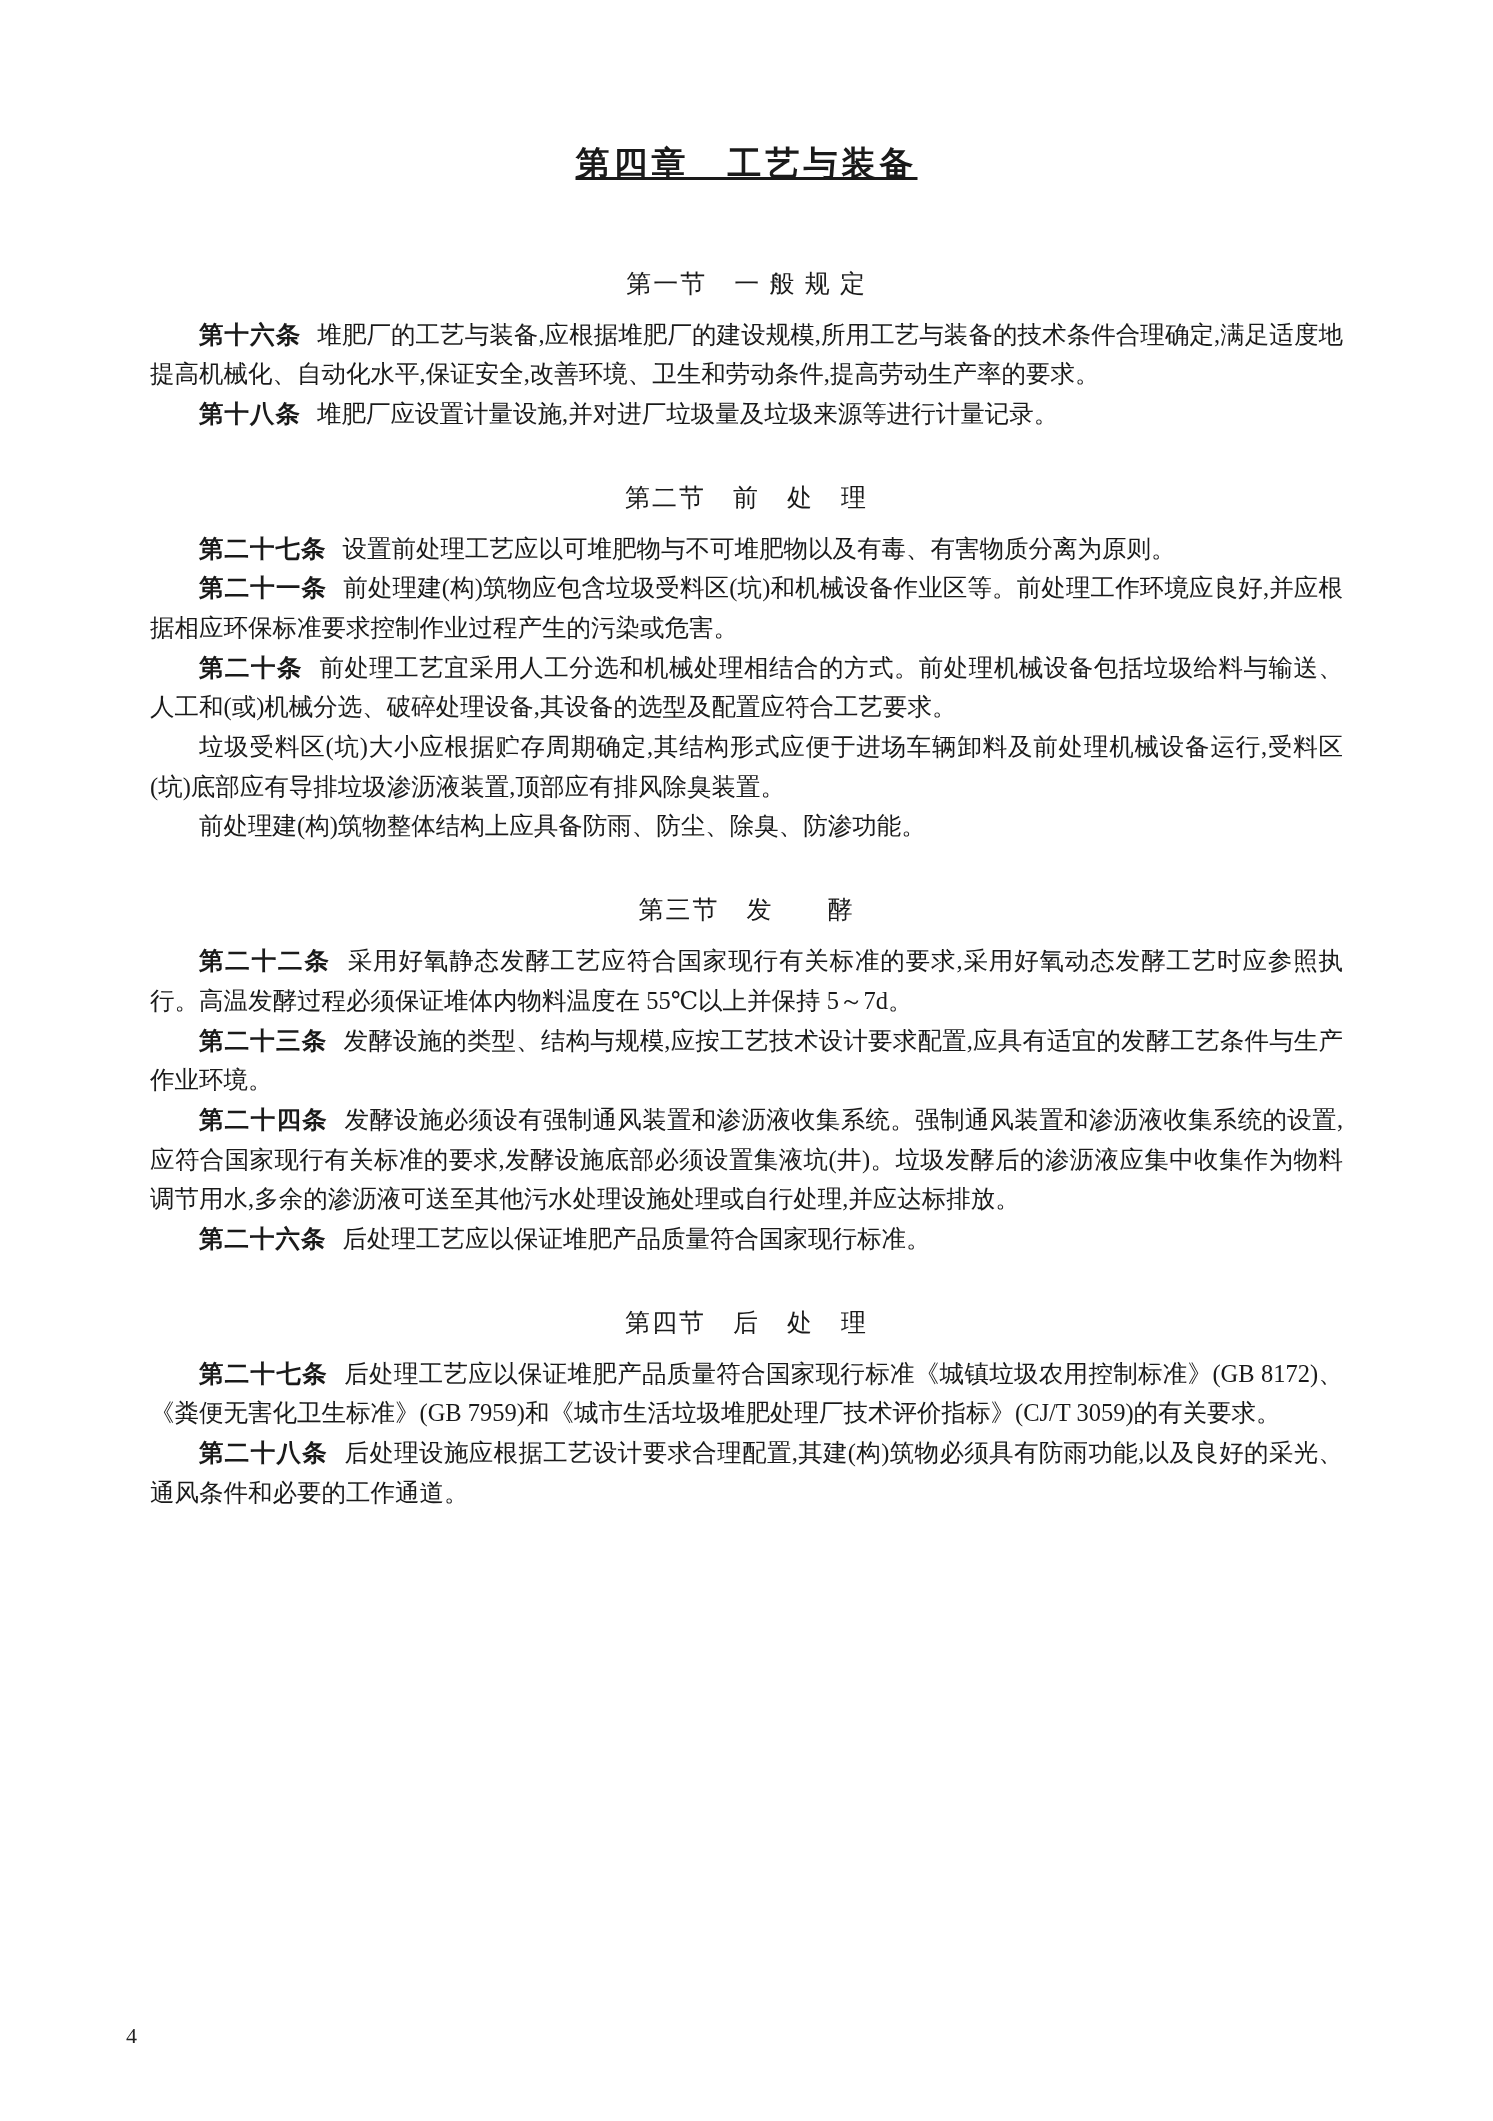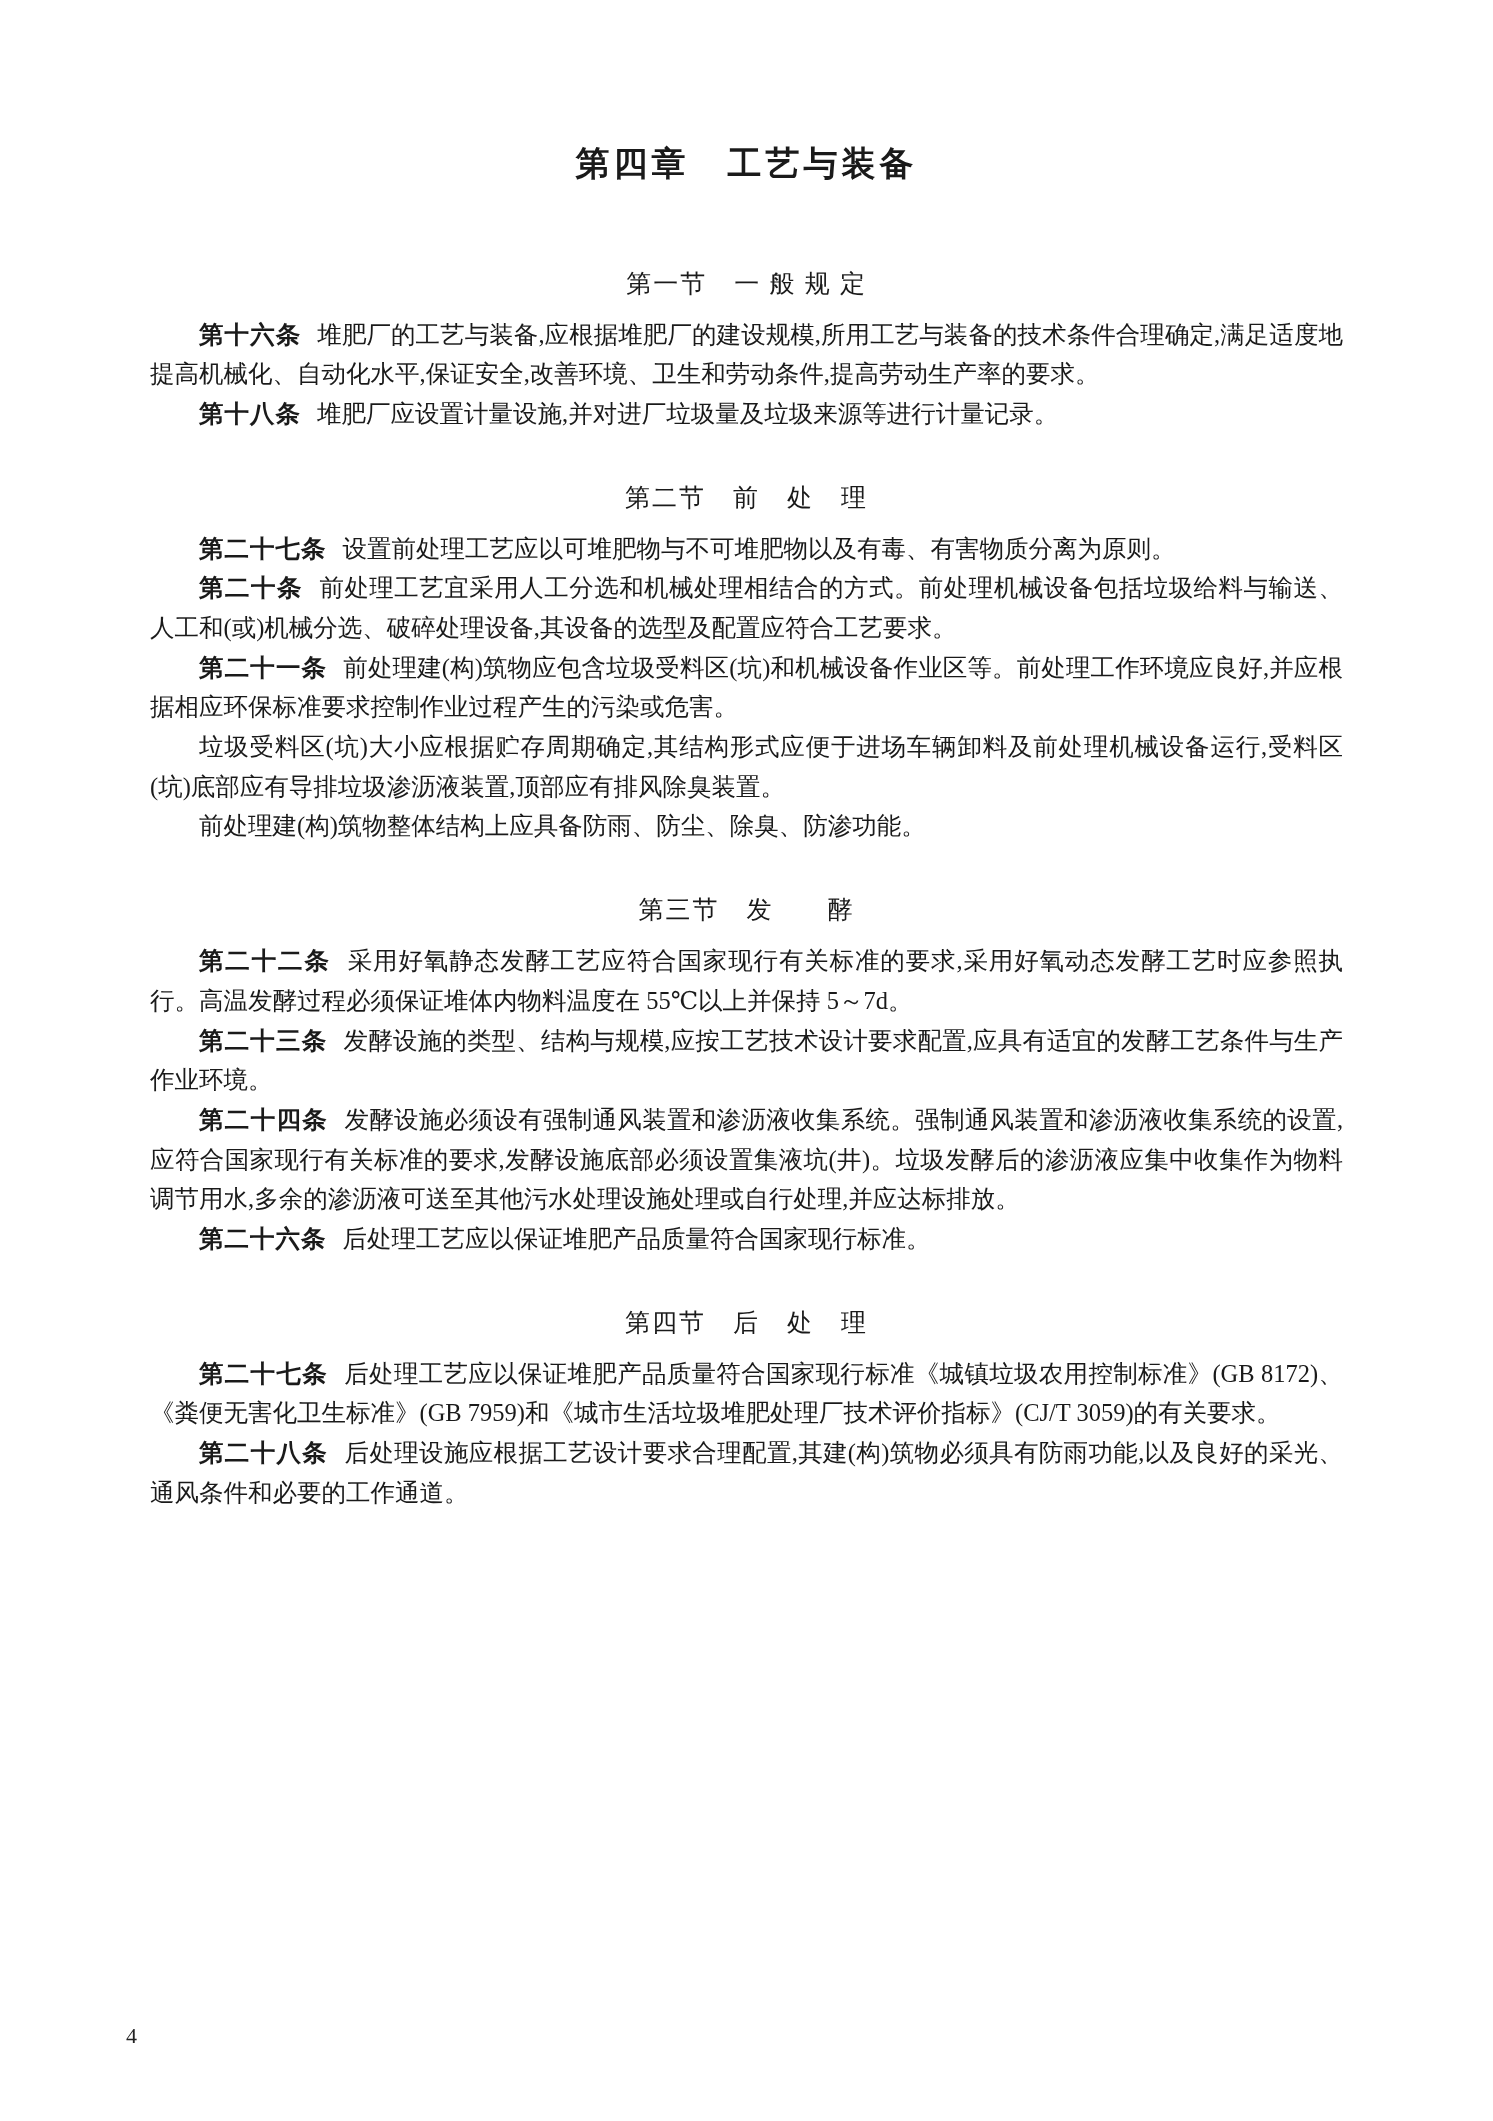--- a/index.html
+++ b/index.html
@@ -24,20 +24,21 @@
     padding: 120px 150px 60px 150px;
   }
   .chapter-title {
     text-align: center;
     font-size: 34px;
     font-weight: bold;
     letter-spacing: 4px;
     margin: 20px 0 0 0;
     padding-bottom: 0;
     line-height: 1.4;
+    text-decoration: underline;
   }
   .section-title {
     text-align: center;
     font-size: 25px;
     font-weight: normal;
     letter-spacing: 2px;
     margin: 46px 0 14px 0;
     line-height: 1.4;
   }
   .section-title.first {
@@ -83,22 +84,22 @@
 
   <h2 class="section-title first">第一节　一 般 规 定</h2>
   <div class="body-block">
     <p class="article indent"><span class="lead">第十六条</span><span class="gap"></span><span>堆肥厂的工艺与装备,应根据堆肥厂的建设规模,所用工艺与装备的技术条件合理确定,满足适度地提高机械化、自动化水平,保证安全,改善环境、卫生和劳动条件,提高劳动生产率的要求。</span></p>
     <p class="article indent"><span class="lead">第十八条</span><span class="gap"></span><span>堆肥厂应设置计量设施,并对进厂垃圾量及垃圾来源等进行计量记录。</span></p>
   </div>
 
   <h2 class="section-title">第二节　前　处　理</h2>
   <div class="body-block">
     <p class="article indent"><span class="lead">第二十七条</span><span class="gap"></span><span>设置前处理工艺应以可堆肥物与不可堆肥物以及有毒、有害物质分离为原则。</span></p>
+    <p class="article indent"><span class="lead">第二十一条</span><span class="gap"></span><span>前处理建(构)筑物应包含垃圾受料区(坑)和机械设备作业区等。前处理工作环境应良好,并应根据相应环保标准要求控制作业过程产生的污染或危害。</span></p>
     <p class="article indent"><span class="lead">第二十条</span><span class="gap"></span><span>前处理工艺宜采用人工分选和机械处理相结合的方式。前处理机械设备包括垃圾给料与输送、人工和(或)机械分选、破碎处理设备,其设备的选型及配置应符合工艺要求。</span></p>
-    <p class="article indent"><span class="lead">第二十一条</span><span class="gap"></span><span>前处理建(构)筑物应包含垃圾受料区(坑)和机械设备作业区等。前处理工作环境应良好,并应根据相应环保标准要求控制作业过程产生的污染或危害。</span></p>
     <p class="article indent"><span>垃圾受料区(坑)大小应根据贮存周期确定,其结构形式应便于进场车辆卸料及前处理机械设备运行,受料区(坑)底部应有导排垃圾渗沥液装置,顶部应有排风除臭装置。</span></p>
     <p class="article indent"><span>前处理建(构)筑物整体结构上应具备防雨、防尘、除臭、防渗功能。</span></p>
   </div>
 
   <h2 class="section-title">第三节　发　　酵</h2>
   <div class="body-block">
     <p class="article indent"><span class="lead">第二十二条</span><span class="gap"></span><span>采用好氧静态发酵工艺应符合国家现行有关标准的要求,采用好氧动态发酵工艺时应参照执行。高温发酵过程必须保证堆体内物料温度在 55℃以上并保持 5～7d。</span></p>
     <p class="article indent"><span class="lead">第二十三条</span><span class="gap"></span><span>发酵设施的类型、结构与规模,应按工艺技术设计要求配置,应具有适宜的发酵工艺条件与生产作业环境。</span></p>
     <p class="article indent"><span class="lead">第二十四条</span><span class="gap"></span><span>发酵设施必须设有强制通风装置和渗沥液收集系统。强制通风装置和渗沥液收集系统的设置,应符合国家现行有关标准的要求,发酵设施底部必须设置集液坑(井)。垃圾发酵后的渗沥液应集中收集作为物料调节用水,多余的渗沥液可送至其他污水处理设施处理或自行处理,并应达标排放。</span></p>
     <p class="article indent"><span class="lead">第二十六条</span><span class="gap"></span><span>后处理工艺应以保证堆肥产品质量符合国家现行标准。</span></p>

